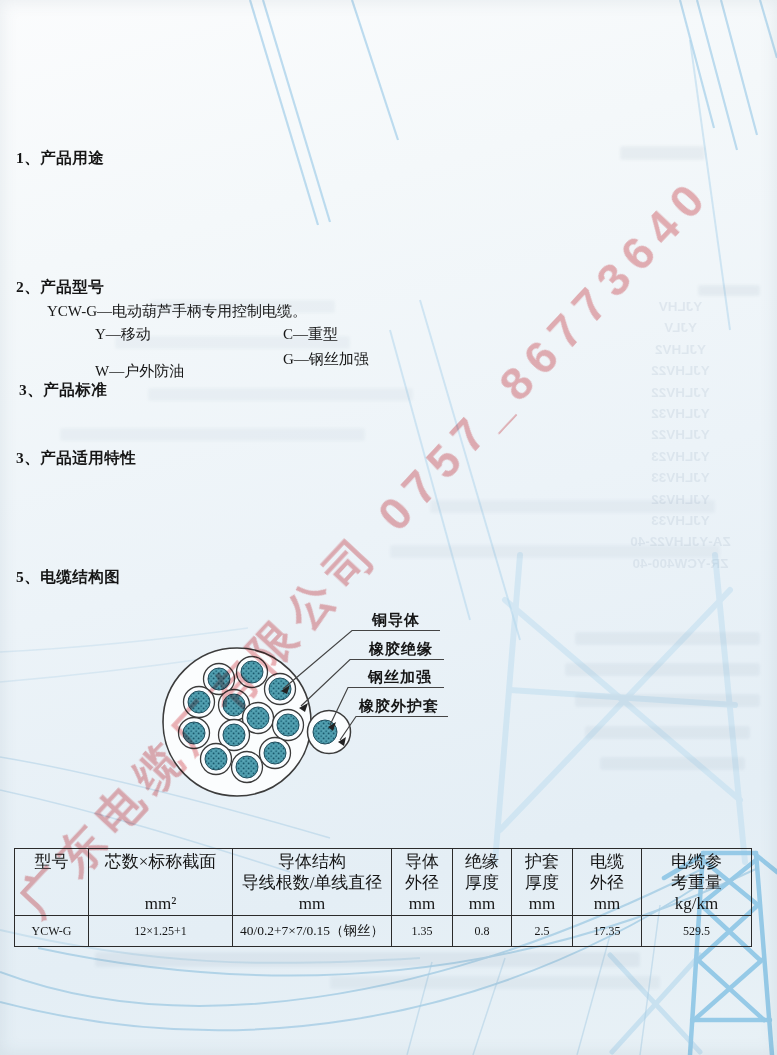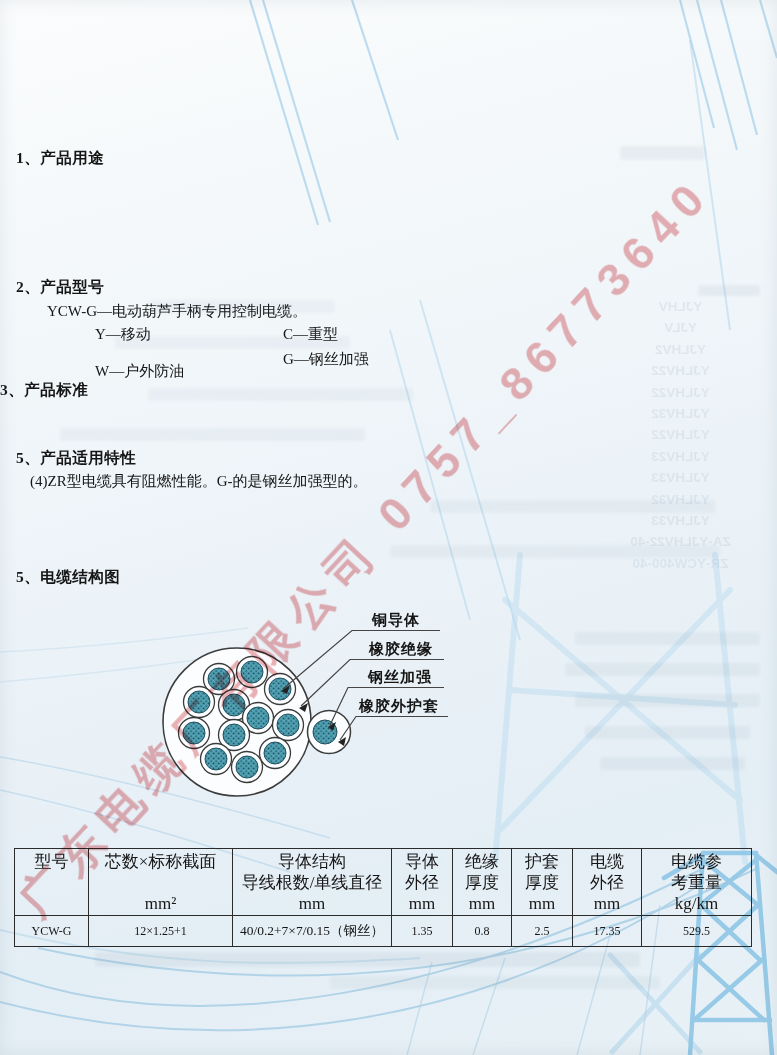--- a/index.html
+++ b/index.html
@@ -150,25 +150,24 @@
 
   <div class="abs sec-heading" style="left:16px;top:148px">1、产品用途</div>
 
   <div class="abs sec-heading" style="left:16px;top:277px">2、产品型号</div>
   <div class="abs body-text" style="left:47px;top:300px">YCW-G—电动葫芦手柄专用控制电缆。</div>
   <div class="abs code-item" style="left:95px;top:325px">Y—移动</div>
   <div class="abs code-item" style="left:283px;top:325px">C—重型</div>
   <div class="abs code-item" style="left:95px;top:362px">W—户外防油</div>
   <div class="abs code-item" style="left:283px;top:350px">G—钢丝加强</div>
 
-  <div class="abs sec-heading" style="left:0;top:380px">3、产品标准</div>
-
-  <div class="abs sec-heading" style="left:16px;top:448px">5、产品适用特性</div>
+  <div class="abs sec-heading" style="left:19px;top:380px">3、产品标准</div>
+
+  <div class="abs sec-heading" style="left:16px;top:448px">3、产品适用特性</div>
   <div class="abs list-items" style="left:30px;top:470px">
-    <div>(4)ZR型电缆具有阻燃性能。G-的是钢丝加强型的。</div>
   </div>
 
   <div class="abs sec-heading" style="left:16px;top:567px">5、电缆结构图</div>
 
   <svg class="layer" width="777" height="1055" viewBox="0 0 777 1055">
     <defs>
       <pattern id="speck" width="5" height="5" patternUnits="userSpaceOnUse">
         <rect width="5" height="5" fill="#4e9cad"></rect>
         <circle cx="1.2" cy="1.2" r="0.9" fill="#2a7386"></circle>
         <circle cx="3.6" cy="3.4" r="0.9" fill="#19576b"></circle>

